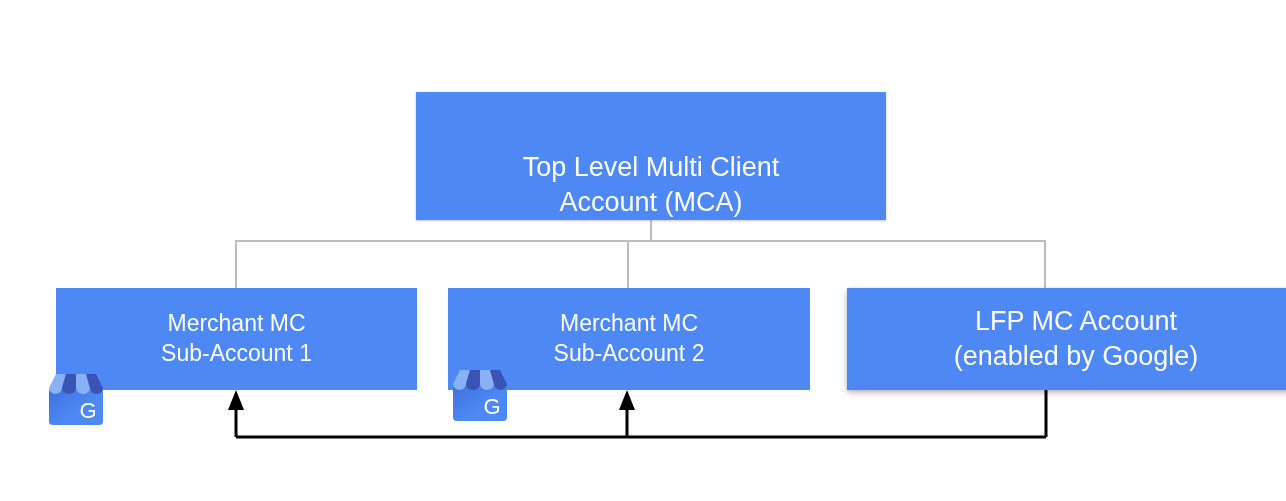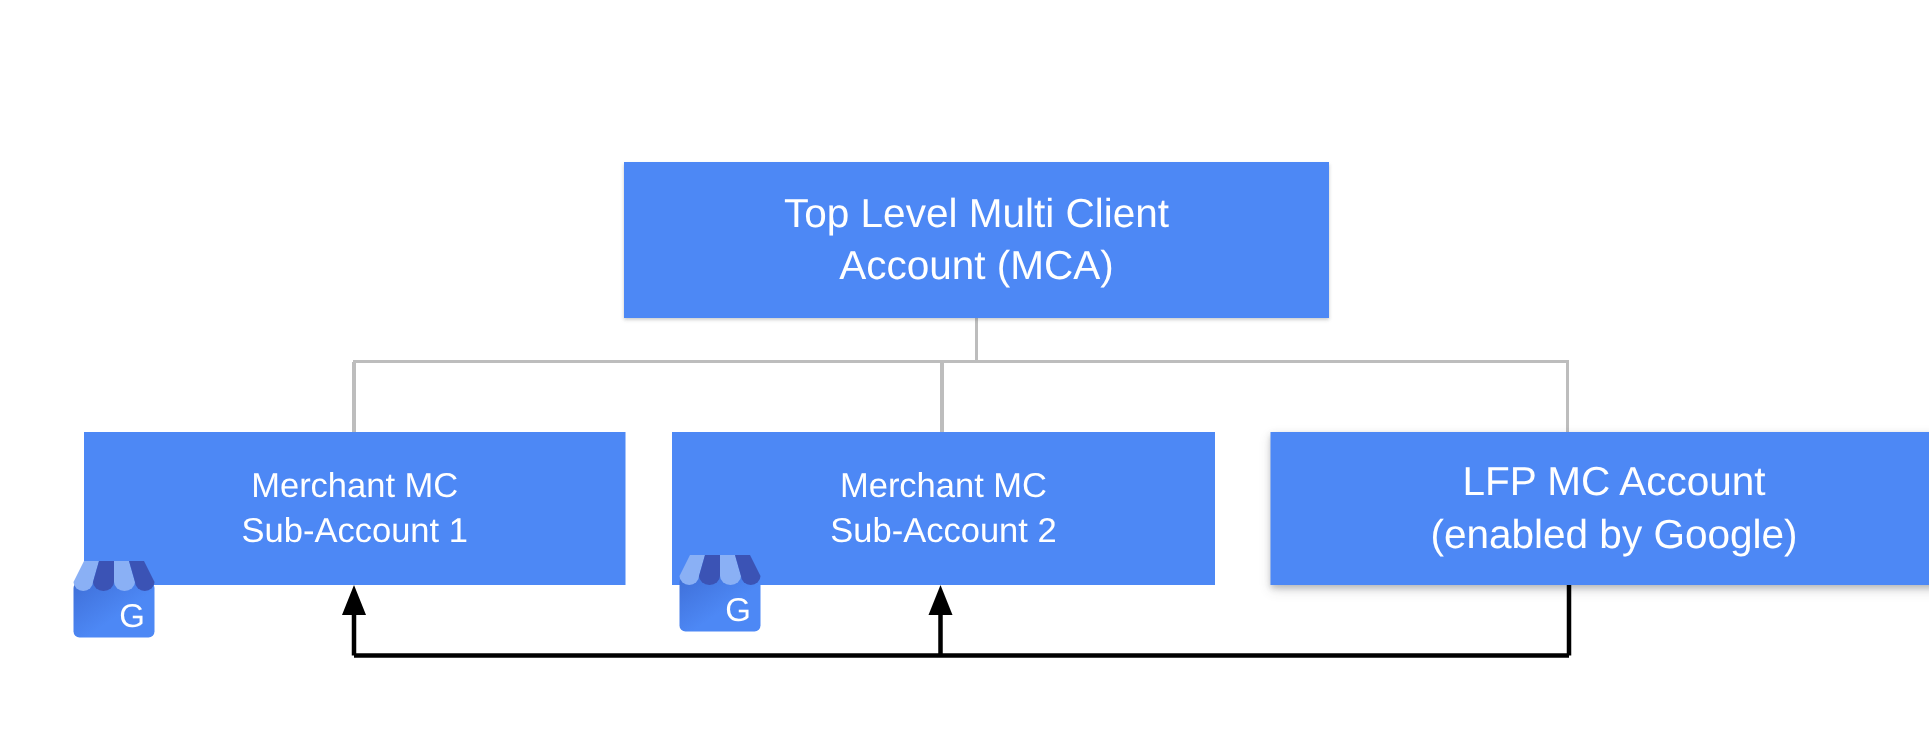--- a/index.html
+++ b/index.html
@@ -47,25 +47,26 @@
   }
   .node .node-label {
     display: block;
     white-space: pre-line;
     line-height: 1.30;
     padding: 0 10px;
   }
 
   #node-top {
     left: 416px;
-    top: 108px;
+    top: 92px;
     width: 470px;
-    height: 104px;
+    height: 128px;
     font-size: 27px;
     box-shadow: 0 1px 2px rgba(60,64,67,0.20), 0 1px 3px rgba(60,64,67,0.10);
+    align-items: flex-end;
   }
 
   #node-merchant-1 {
     left: 56px;
     top: 288px;
     width: 361px;
     height: 102px;
     font-size: 23px;
   }
 

